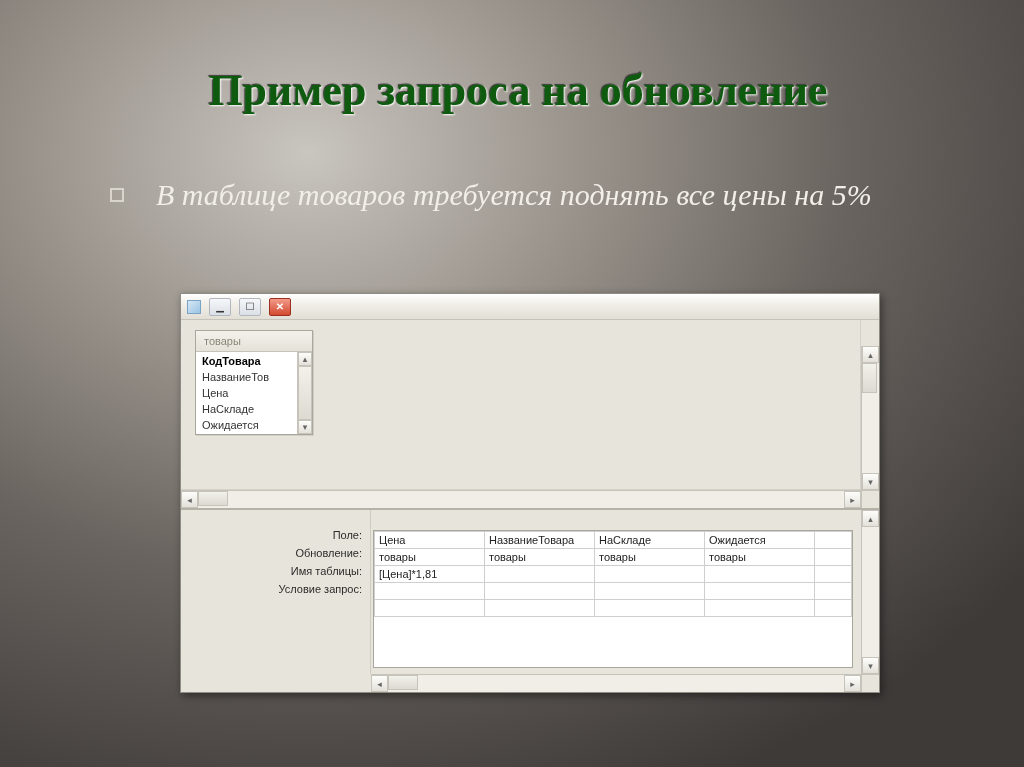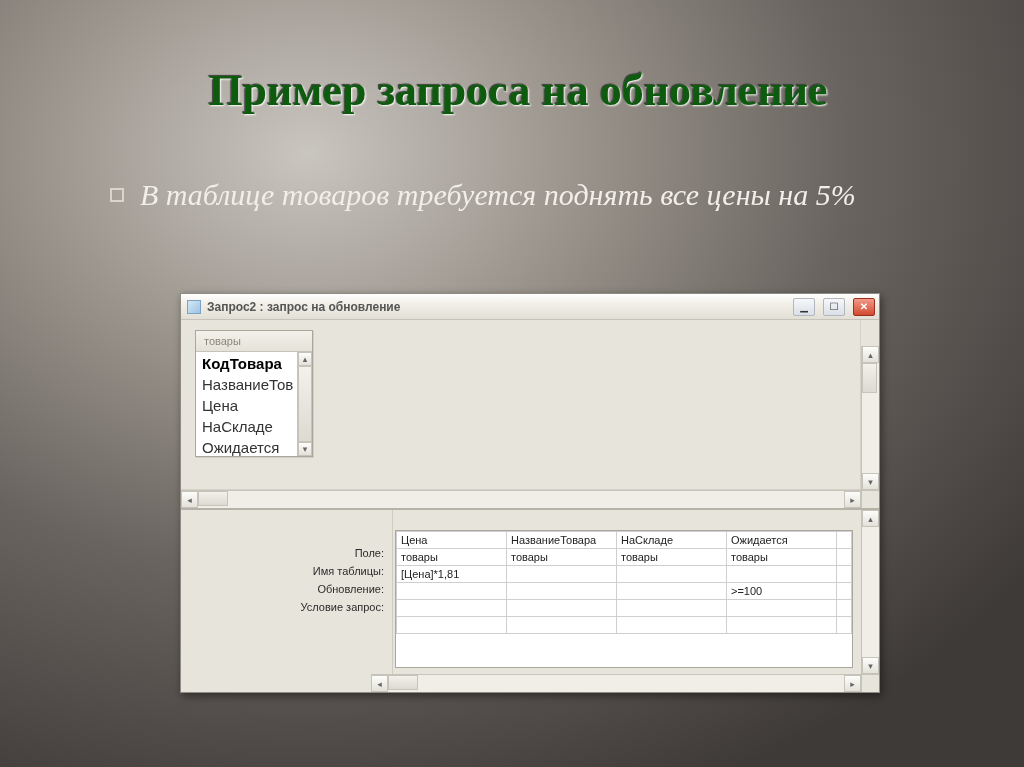--- a/index.html
+++ b/index.html
@@ -21,21 +21,21 @@
     text-shadow: 1px 1px 2px #fff, -1px -1px 1px #333;
   }
 
   .bullet-row {
     position: absolute;
     top: 176px;
     left: 110px;
     right: 90px;
     display: flex;
     align-items: flex-start;
-    gap: 16px;
+    gap: 32px;
     color: #f2efe9;
     text-align: right;
   }
   .bullet-box {
     width: 14px; height: 14px;
     border: 2px solid #d9d4cc;
     margin-top: 12px;
     flex: 0 0 auto;
   }
   .bullet-text {
@@ -153,21 +153,21 @@
     font-size: 11px;
     color: #8a867c;
     padding: 4px 8px;
   }
   .fieldlist-body {
     position: relative;
     max-height: 104px;
     padding: 1px 0;
   }
   .fieldlist-body .row {
-    font-size: 15px;
+    font-size: 11px;
     color: #333;
     padding: 2px 6px;
     white-space: nowrap;
     overflow: hidden;
   }
   .fieldlist-body .row.sel { font-weight: bold; color:#000; }
   .fieldlist .mini-vscroll{
     position:absolute; top:0; right:0; bottom:0; width:15px;
     background:#f0eee7; border-left:1px solid #c6c3ba;
     display:flex;flex-direction:column;
@@ -179,24 +179,24 @@
   .lower-pane {
     height: 182px;
     position: relative;
   }
   .grid-area {
     position: absolute;
     left: 0; right: 18px; top: 0; bottom: 18px;
     display: flex;
   }
   .grid-labels {
-    width: 212px;
+    width: 190px;
     background: #e7e4db;
     border-right: 1px solid #cfccc3;
-    padding-top: 34px;
+    padding-top: 16px;
   }
   .grid-labels .lab {
     height: 18px;
     font-size: 11px;
     color: #2b2b2b;
     text-align: right;
     padding-right: 8px;
     line-height: 18px;
   }
   .grid-table {
@@ -240,21 +240,20 @@
 
 <div class="bullet-row">
   <div class="bullet-box"></div>
   <div class="bullet-text">В таблице товаров требуется поднять все цены на 5%</div>
 </div>
 
 <div class="access-window">
 
   <div class="titlebar">
     <div class="title-icon"></div>
-    <div class="title-text">Запрос2 : запрос на обновление</div>
     <div class="win-btn">▁</div>
     <div class="win-btn">☐</div>
     <div class="win-btn close">✕</div>
   </div>
 
   <div class="pane upper-pane">
     <div class="upper-body">
       <div class="fieldlist">
         <div class="fieldlist-title">товары</div>
         <div class="fieldlist-body">
@@ -284,22 +283,22 @@
       <div class="track"></div>
       <div class="sbtn">▸</div>
     </div>
     <div class="corner"></div>
   </div>
 
   <div class="pane lower-pane">
     <div class="grid-area">
       <div class="grid-labels">
         <div class="lab">Поле:</div>
+        <div class="lab">Обновление:</div>
         <div class="lab">Имя таблицы:</div>
-        <div class="lab">Обновление:</div>
         <div class="lab">Условие запрос:</div>
       </div>
       <div class="grid-table">
         <table>
           <colgroup>
             <col class="c">
               <col class="c">
               <col class="c">
               <col class="c">
               <col class="rest">
@@ -323,27 +322,20 @@
             <td>[Цена]*1,81</td>
             <td></td>
             <td></td>
             <td></td>
             <td></td>
           </tr>
           <tr>
             <td></td>
             <td></td>
             <td></td>
-            <td>&gt;=100</td>
-            <td></td>
-          </tr>
-          <tr>
-            <td></td>
-            <td></td>
-            <td></td>
             <td></td>
             <td></td>
           </tr>
           <tr>
             <td></td>
             <td></td>
             <td></td>
             <td></td>
             <td></td>
           </tr>

